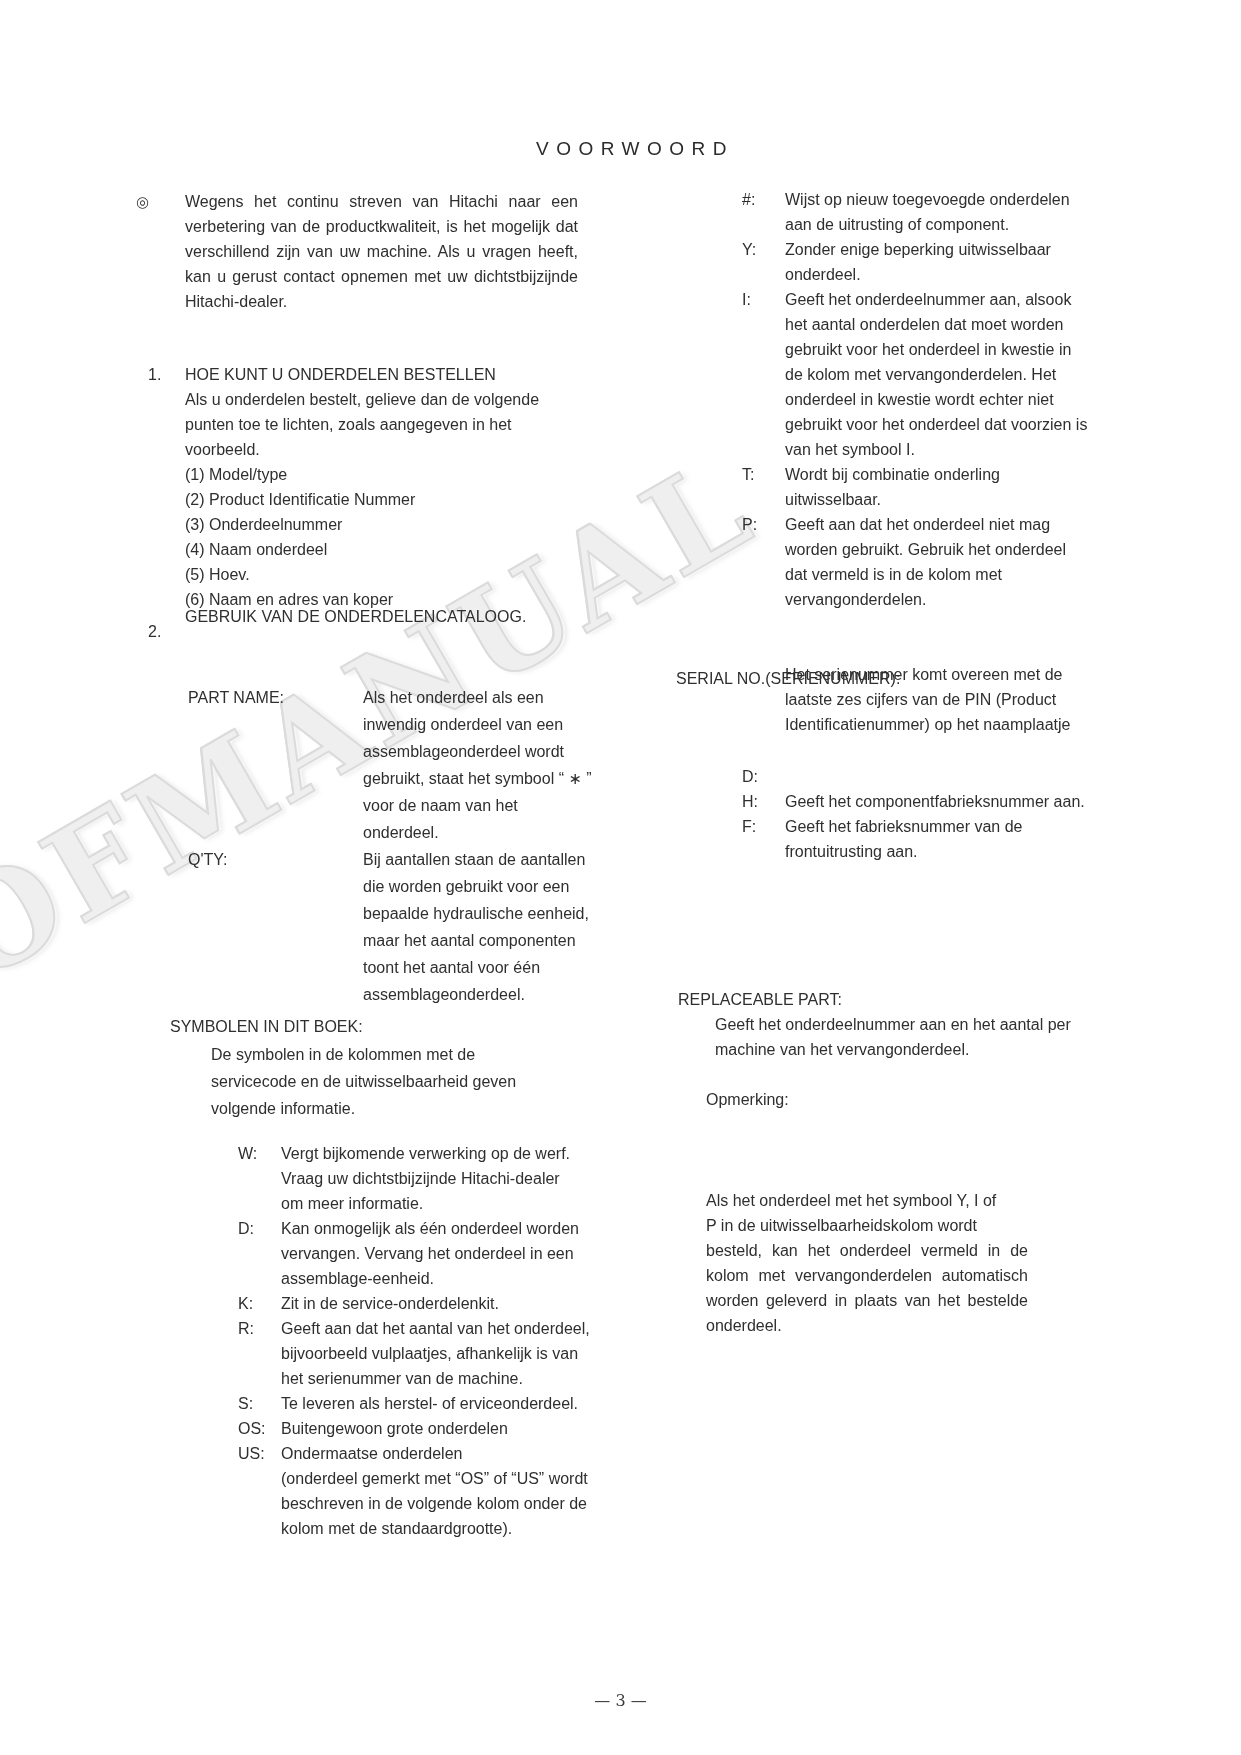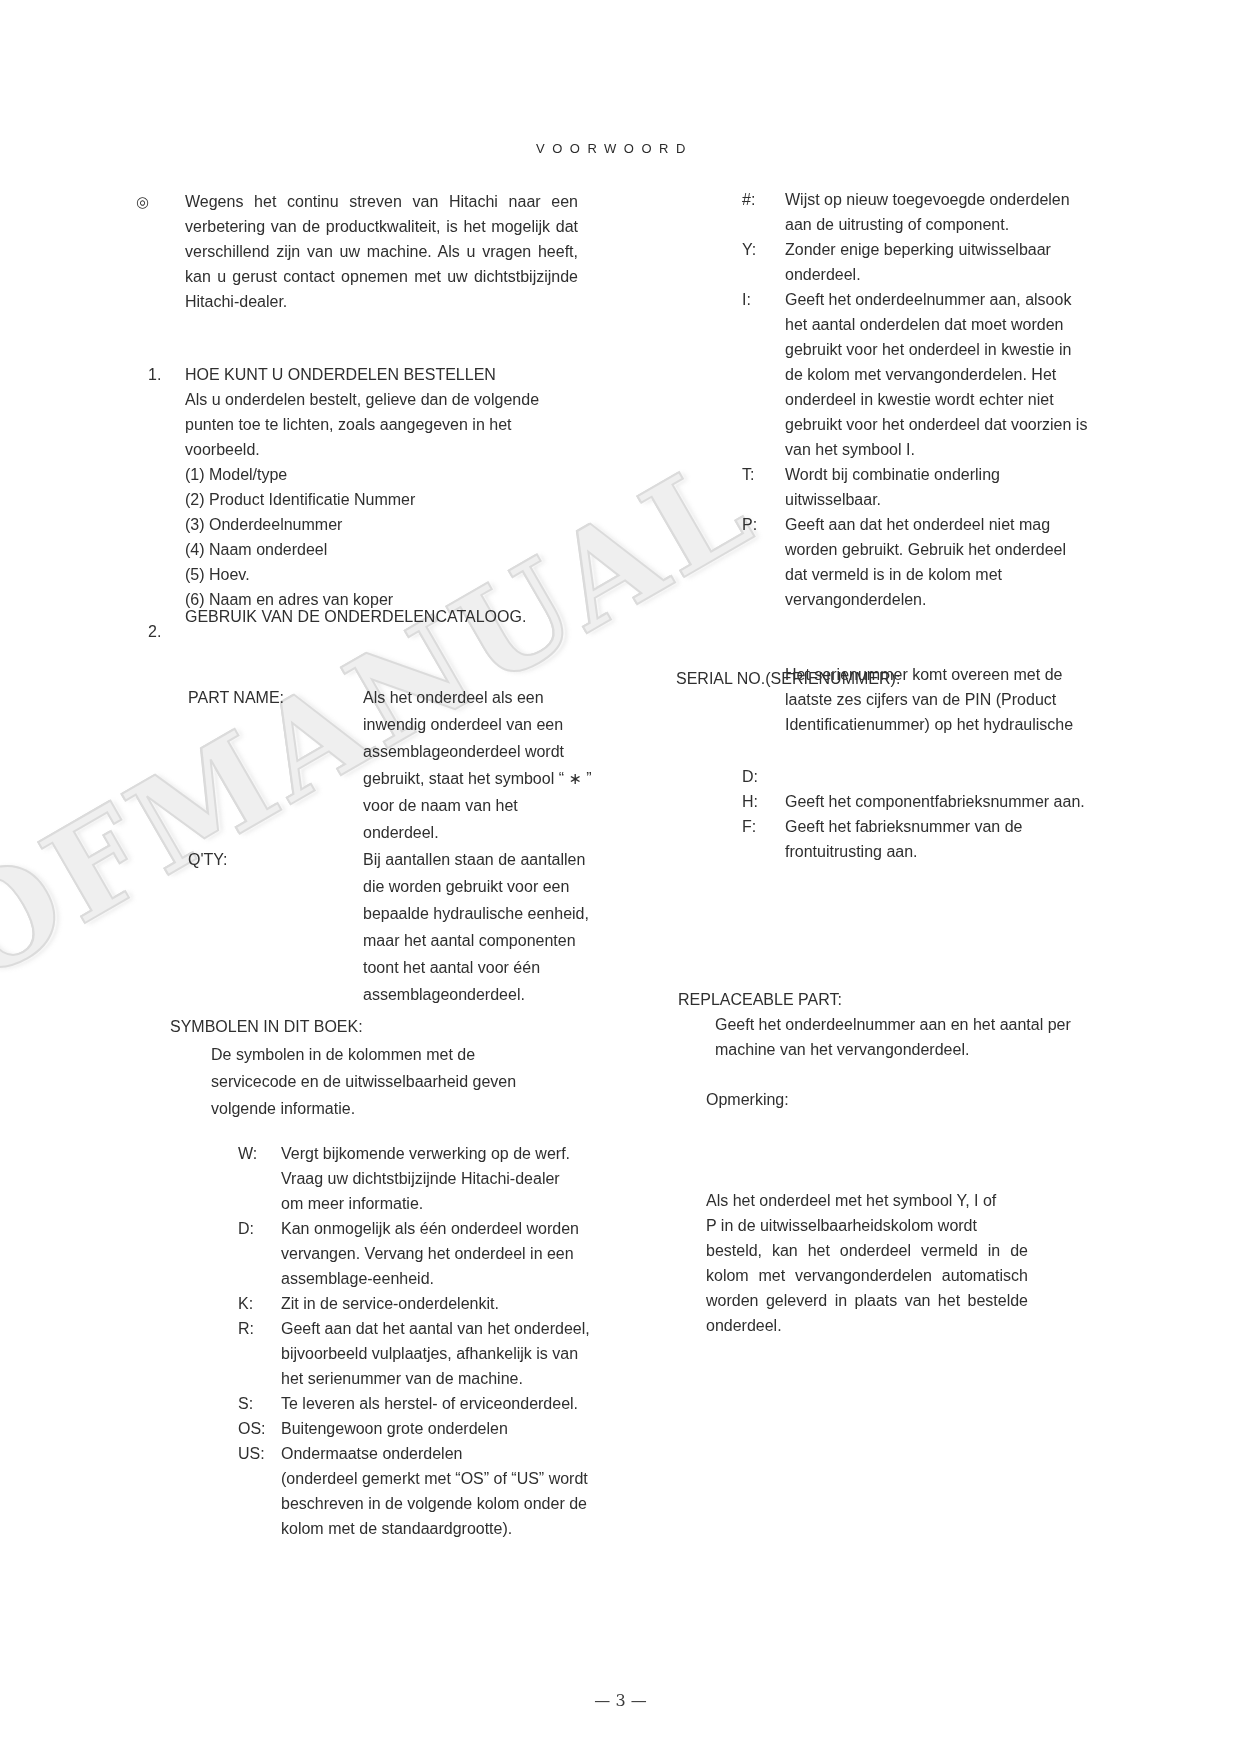--- a/index.html
+++ b/index.html
@@ -7,21 +7,21 @@
     position:relative;width:1241px;height:1755px;background:#ffffff;
     font-family:"Liberation Sans","DejaVu Sans",sans-serif;
     font-size:16px;color:#2f2f2f;overflow:hidden;
   }
   .abs{position:absolute;z-index:1;}
   .line{line-height:25px;white-space:nowrap;}
   .lh27 .line{line-height:27px;}
   .j{white-space:normal;text-align:justify;text-align-last:justify;-moz-text-align-last:justify;}
   .heading{line-height:25px;white-space:nowrap;}
   .title{
-    font-size:13px;letter-spacing:7.5px;line-height:25px;color:#2b2b2b;white-space:nowrap;
+    font-size:19px;letter-spacing:7.5px;line-height:25px;color:#2b2b2b;white-space:nowrap;
   }
   .bullet{font-size:15px;line-height:25px;}
   .num{line-height:25px;}
   .symrow{display:flex;align-items:flex-start;}
   .symkey{width:43px;flex:0 0 43px;line-height:25px;white-space:nowrap;}
   .lh27 .symkey{line-height:27px;}
   .symtext{flex:1 1 auto;min-width:0;}
   .partblock .symkey{width:175px;flex:0 0 175px;}
   .noterow{display:flex;align-items:flex-start;flex-direction:column;}
   .notelabel{width:101px;flex:0 0 101px;line-height:25px;white-space:nowrap;}
@@ -206,21 +206,21 @@
           <div class="line">dat vermeld is in de kolom met</div>
           <div class="line">vervangonderdelen.</div>
         </div>
       </div>
     </div>
 
   <div class="abs heading" style="left:676px;top:666px;">SERIAL NO.(SERIENUMMER):</div>
   <div class="abs" style="left:785px;top:662px;width:340px;">
       <div class="line">Het serienummer komt overeen met de</div>
       <div class="line">laatste zes cijfers van de PIN (Product</div>
-      <div class="line">Identificatienummer) op het hydraulische</div>
+      <div class="line">Identificatienummer) op het naamplaatje</div>
     </div>
 
   <div class="abs" style="left:742px;top:764px;width:380px;">
       <div class="symrow">
         <div class="symkey">D:</div>
       </div>
       <div class="symrow">
         <div class="symkey">H:</div>
         <div class="symtext">
           <div class="line">Geeft het componentfabrieksnummer aan.</div>

